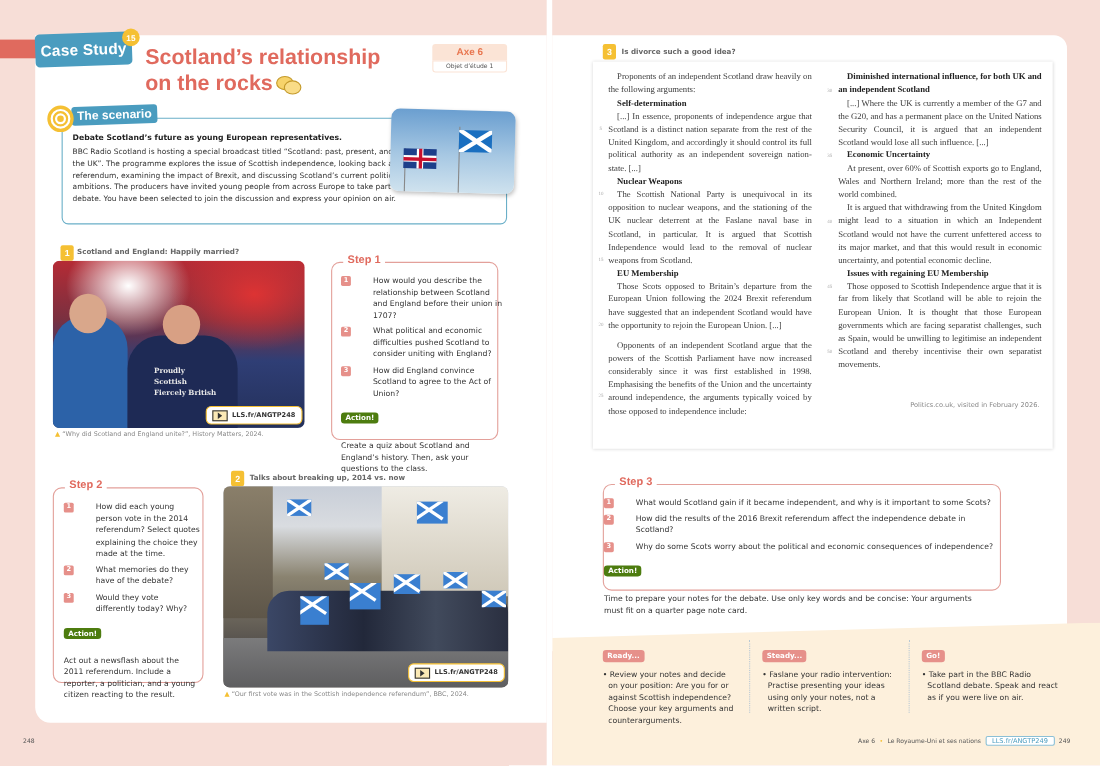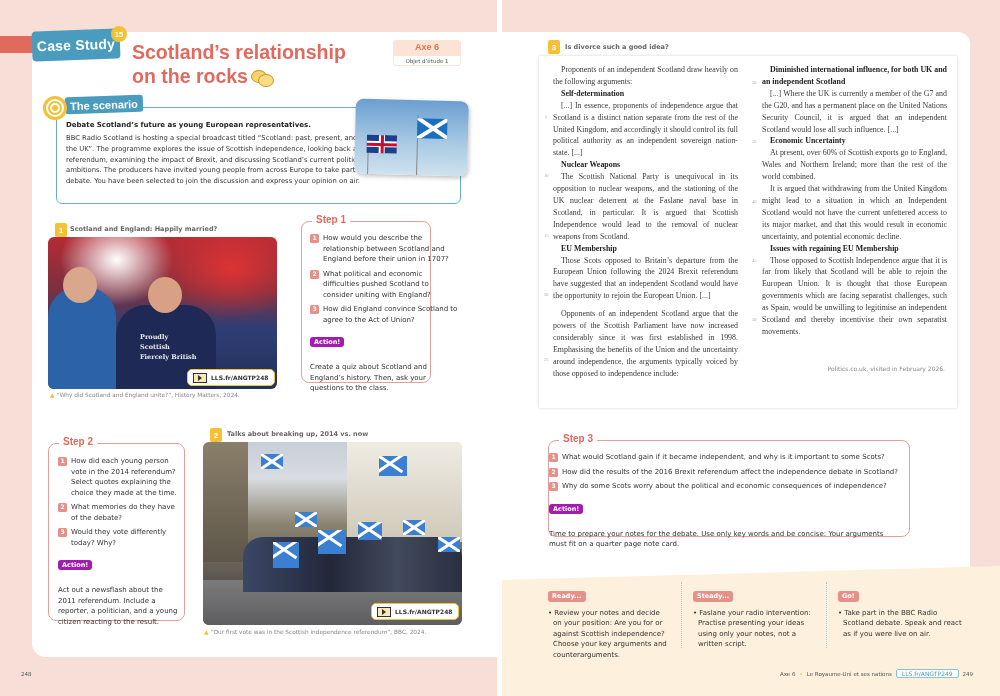--- a/index.html
+++ b/index.html
@@ -143,27 +143,27 @@
 
   
   .step-box {
     position: absolute; border: 1px solid #e3a09a; border-radius: 8px;
   }
   .step-title {
     position: absolute; top: -8px; left: 10px; background: #fff; padding: 0 4px;
     color: #e06a5e; font-weight: bold; font-size: 10px; font-family: "Liberation Sans", sans-serif;
   }
   .q-list { position: absolute; }
-  .q-item { display: flex; gap: 4px; font-size: 7px; line-height: 10.5px; color: #333; margin-bottom: 4px; }
+  .q-item { display: flex; gap: 20px; font-size: 7px; line-height: 10.5px; color: #333; margin-bottom: 4px; }
   .q-num {
     flex: 0 0 9px; height: 9px; background: #e6908a; color: #fff; font-size: 6px; font-weight: bold;
     display: flex; align-items: center; justify-content: center; border-radius: 1.5px; margin-top: 1px;
   }
   .action-tag {
-    display: inline-block; background: #a21caf; color: #fff; font-size: 6.5px; font-weight: bold;
+    display: inline-block; background: #4d7c0f; color: #fff; font-size: 6.5px; font-weight: bold;
     padding: 1px 4px; border-radius: 3px; margin-bottom: 3px;
   }
   .action-text { font-size: 7px; line-height: 10.5px; color: #333; margin-top: 12px; }
 
   
   .photo2 {
     left: 203px; top: 442px; width: 259px; height: 183px;
     background: linear-gradient(180deg, #c8ced8 0%, #d9dce0 20%, #8a8370 45%, #5b5650 75%, #6d6a66 100%);
   }
   .building-left { position:absolute; left:0; top:0; width:45px; height:120px; background: linear-gradient(180deg,#8a7f6a,#5e5649); }
@@ -266,21 +266,21 @@
     <div>Proudly Scottish</div>
     <div>Fiercely British</div>
   </div>
   <div class="video-link" style="left:139px;top:132px;">
     <span class="video-icon"></span>
     <span>LLS.fr/ANGTP248</span>
   </div>
 </div>
 <div class="source-cap" style="left:50px;top:391px;"><span class="tri">▲</span><span>“Why did Scotland and England unite?”, History Matters, 2024.</span></div>
 
-<div class="step-box" style="left:301px;top:221px;width:130px;height:162px;padding-left:28px;">
+<div class="step-box" style="left:301px;top:238px;width:152px;height:162px;padding-left:28px;">
   <div class="step-title">Step 1</div>
   <div class="q-list" style="left:8px;top:11px;width:150px;">
     <div class="q-item">
         <span class="q-num">1</span>
         <span>How would you describe the relationship between Scotland and England before their union in 1707?</span>
       </div>
     <div class="q-item">
         <span class="q-num">2</span>
         <span>What political and economic difficulties pushed Scotland to consider uniting with England?</span>
       </div>

